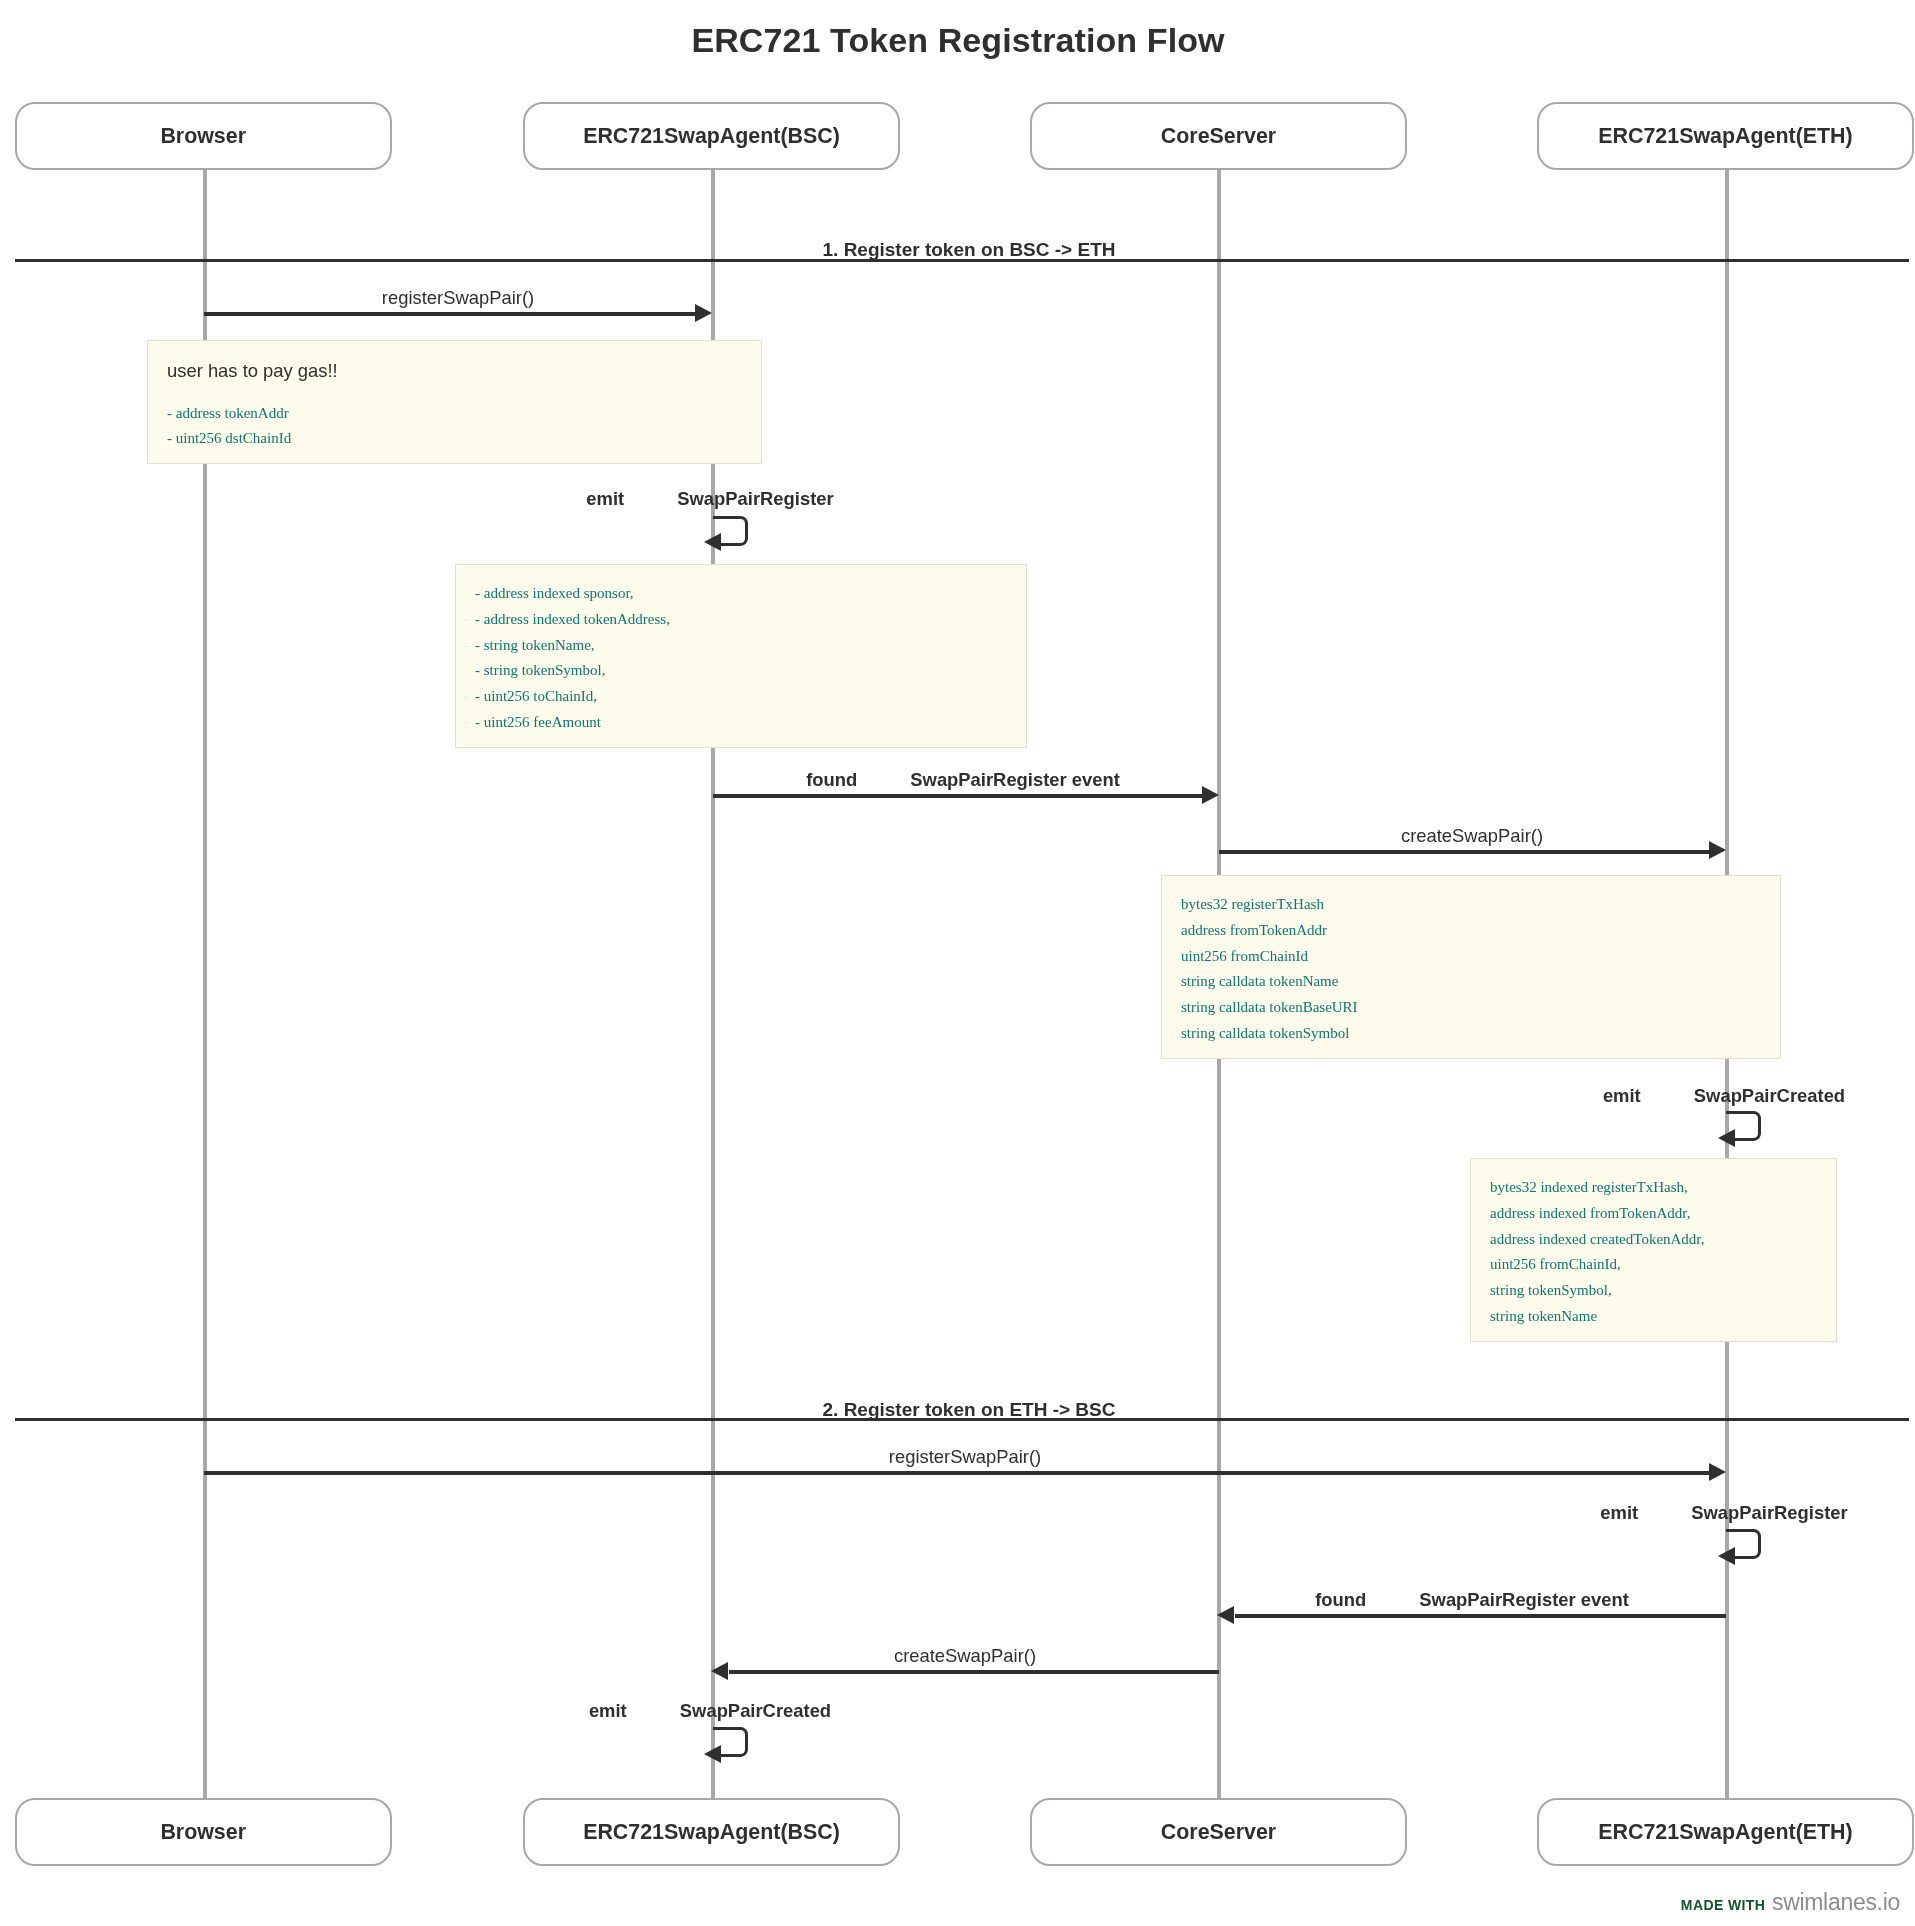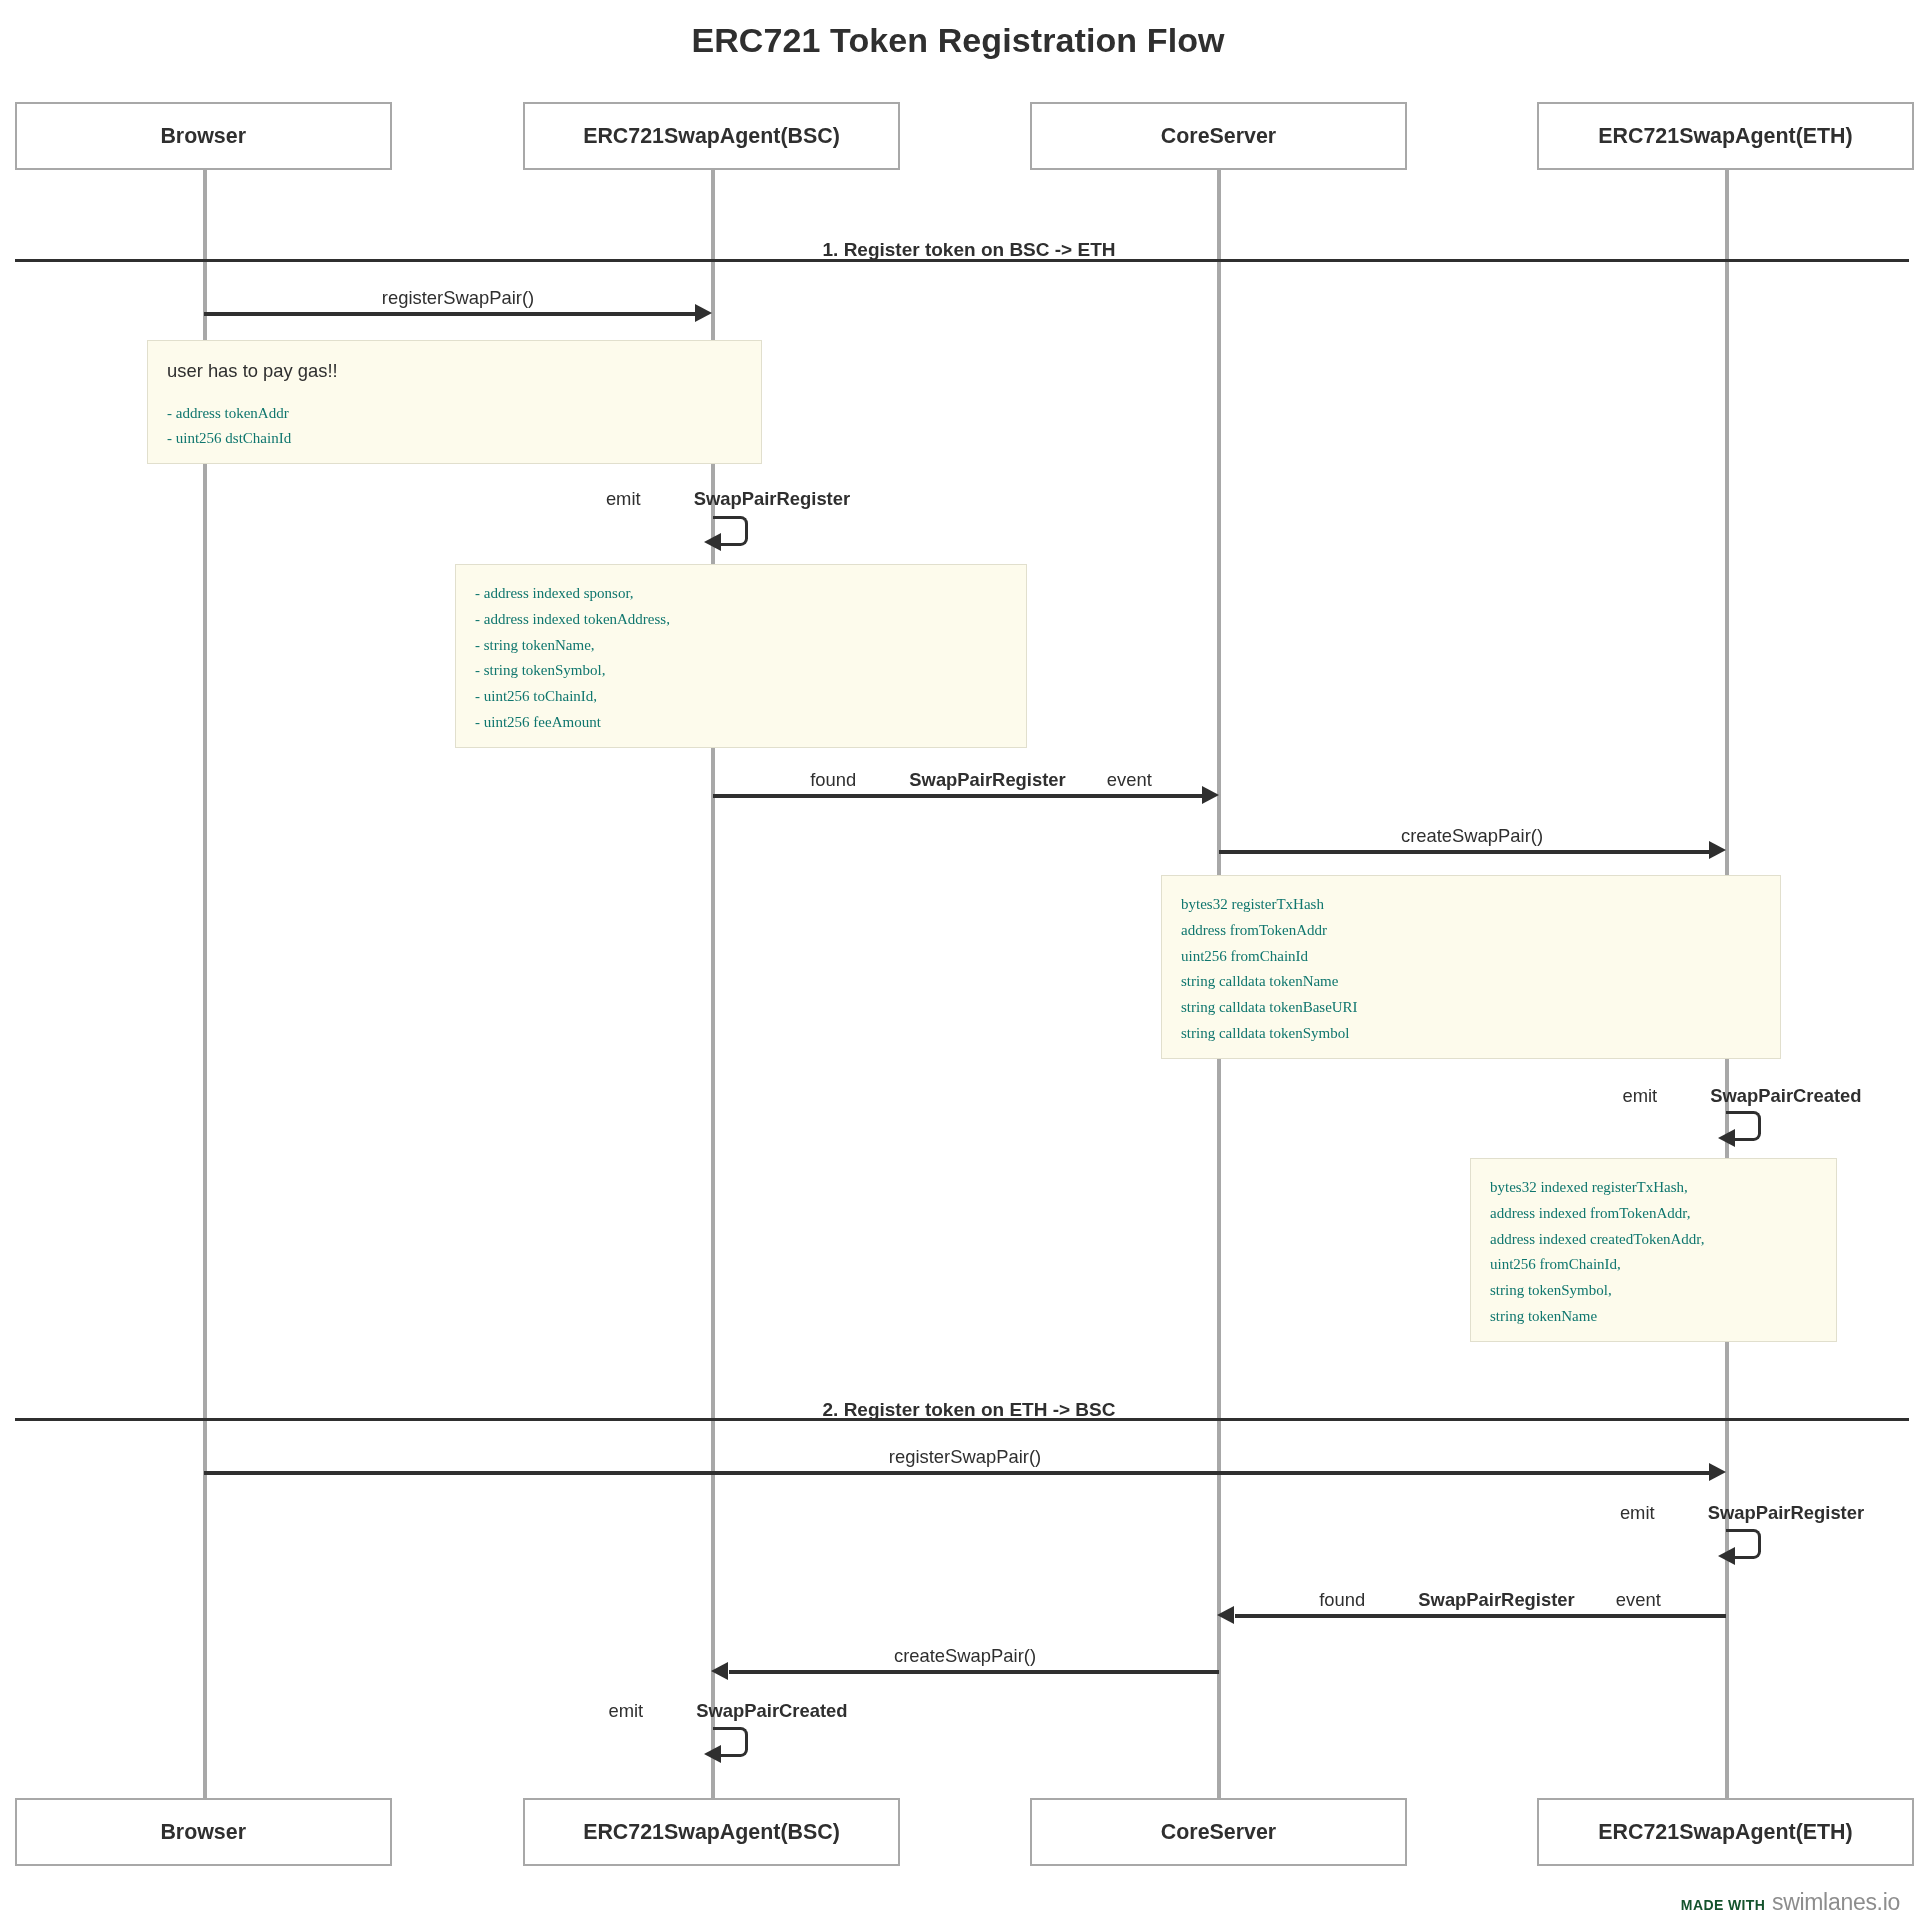--- a/index.html
+++ b/index.html
@@ -40,21 +40,21 @@
     background: #a8a8a8;
     top: 168px;
     height: 1630px;
   }
 
   
   .participant {
     position: absolute;
     height: 68px;
     border: 2.9px solid #a8a8a8;
-    border-radius: 0;
+    border-radius: 20px;
     background: #ffffff;
     box-sizing: border-box;
     display: flex;
     align-items: center;
     justify-content: center;
   }
   .participant .p-label {
     font-size: 21.4px;
     font-weight: bold;
     color: #2f2f2f;
@@ -80,21 +80,21 @@
 
   
   .msg-label {
     position: absolute;
     font-size: 18.4px;
     color: #2f2f2f;
     white-space: nowrap;
     transform: translateX(-50%);
   }
   .msg-label b { font-weight: bold; margin-left: 48px; }
-  .msg-label .plain { font-weight: normal; margin-left: 36px; }
+  .msg-label .plain { font-weight: bold; }
 
   .msg-line {
     position: absolute;
     height: 3.7px;
     background: #2f2f2f;
   }
   .arrowhead {
     position: absolute;
     width: 0;
     height: 0;

